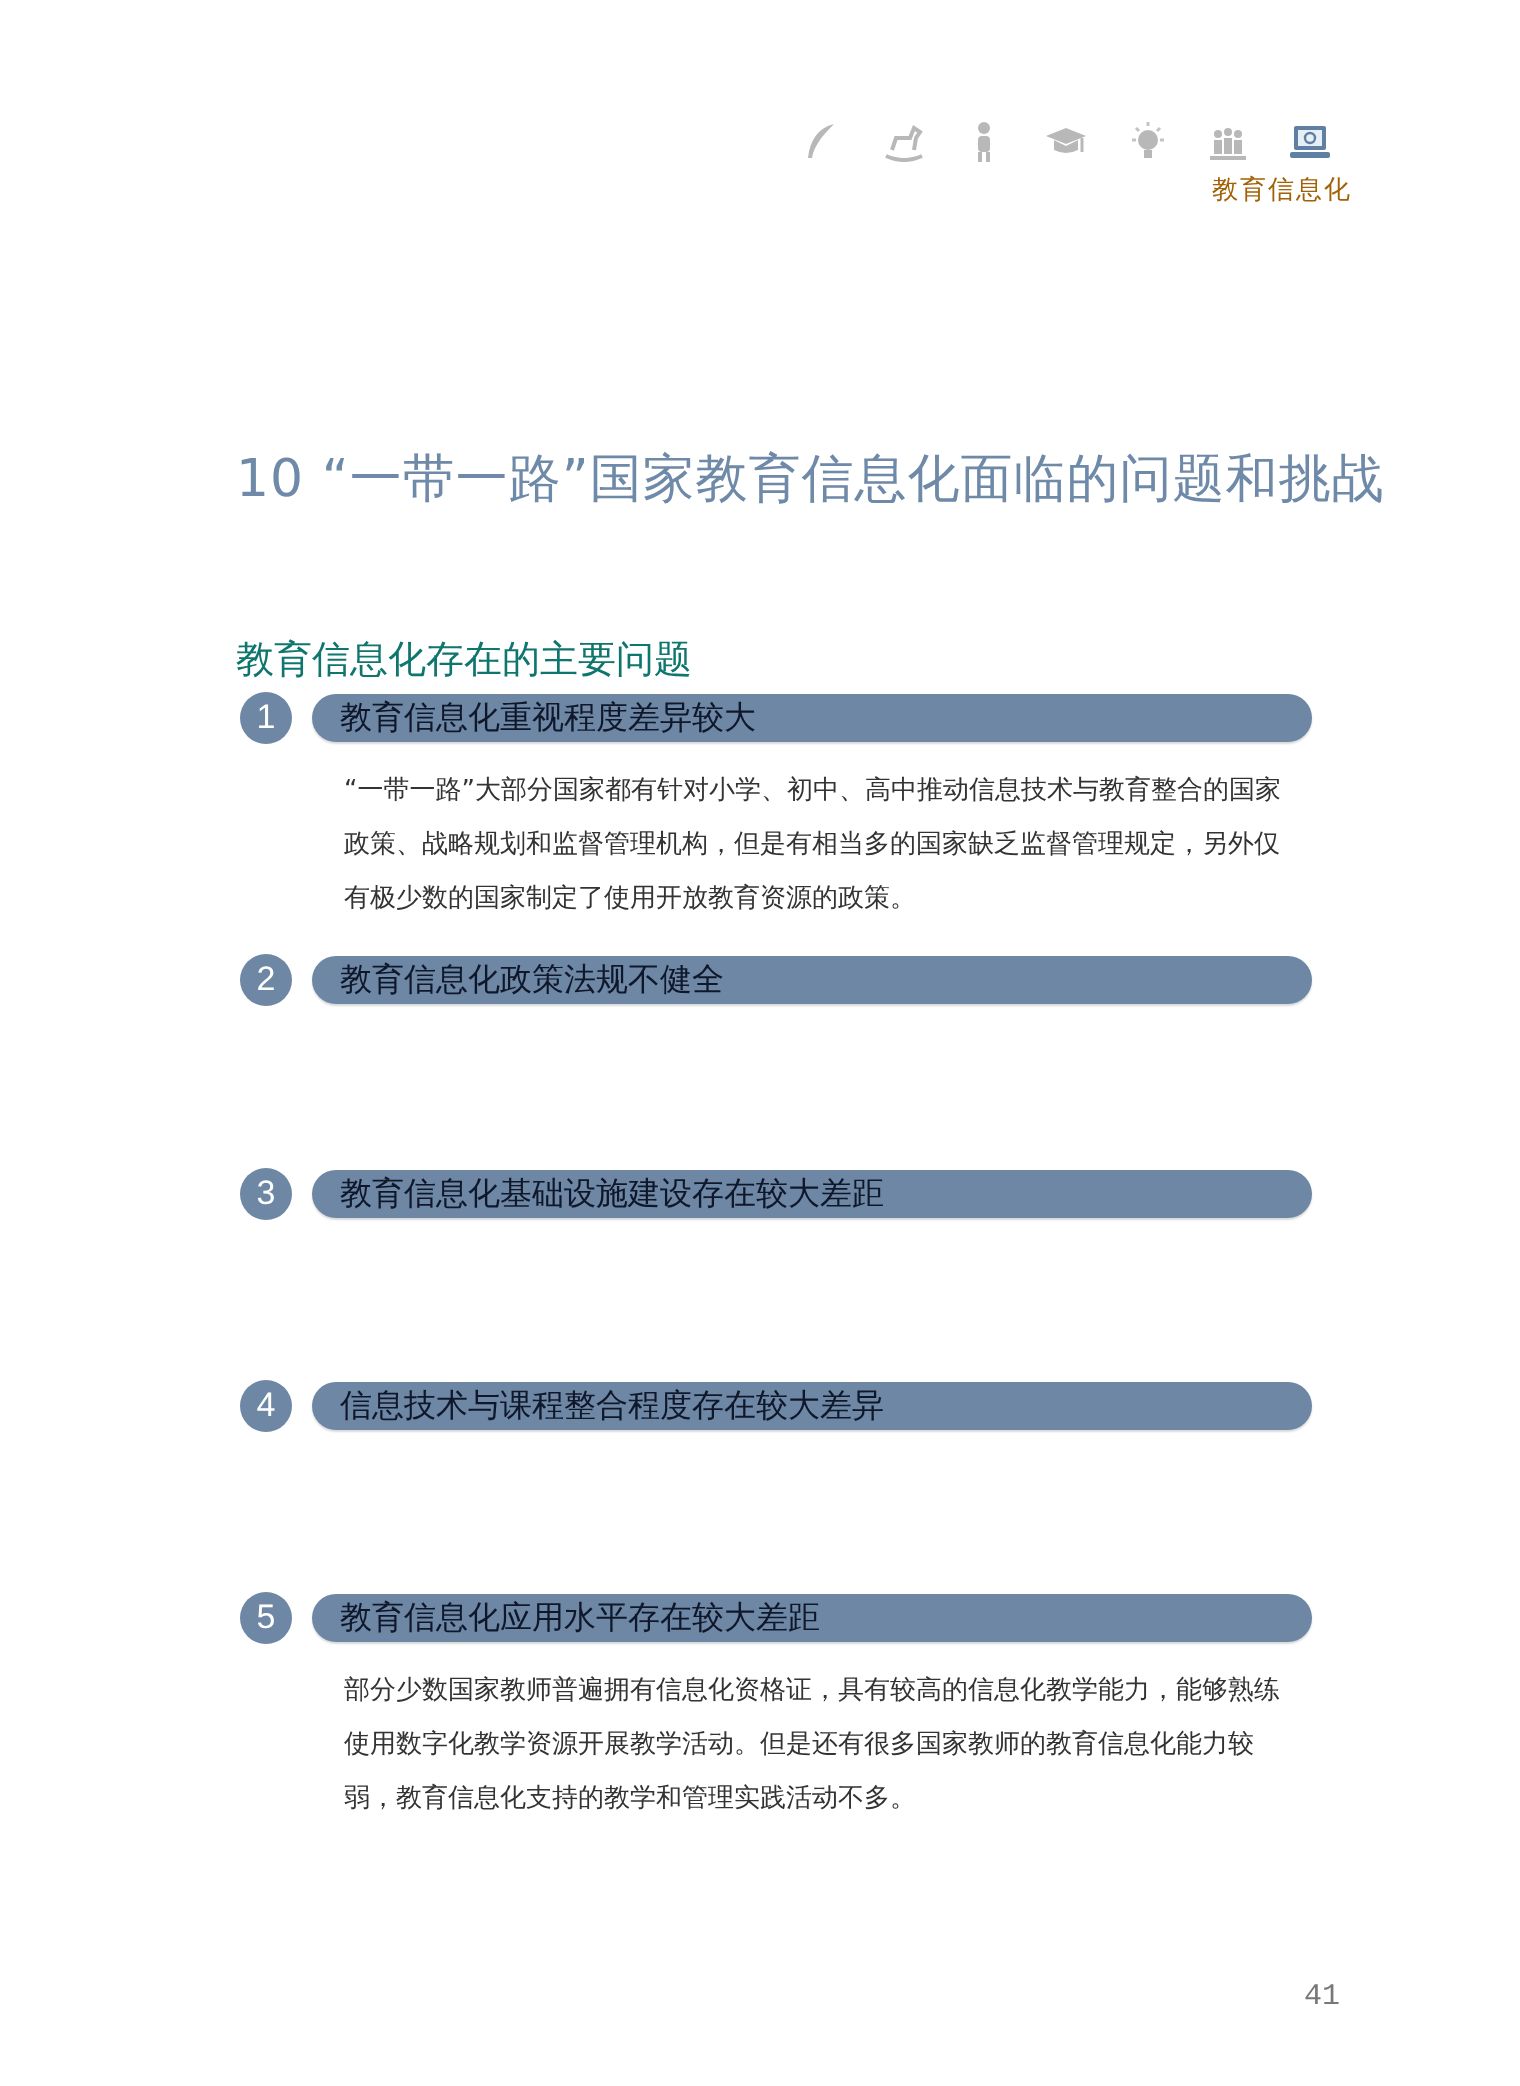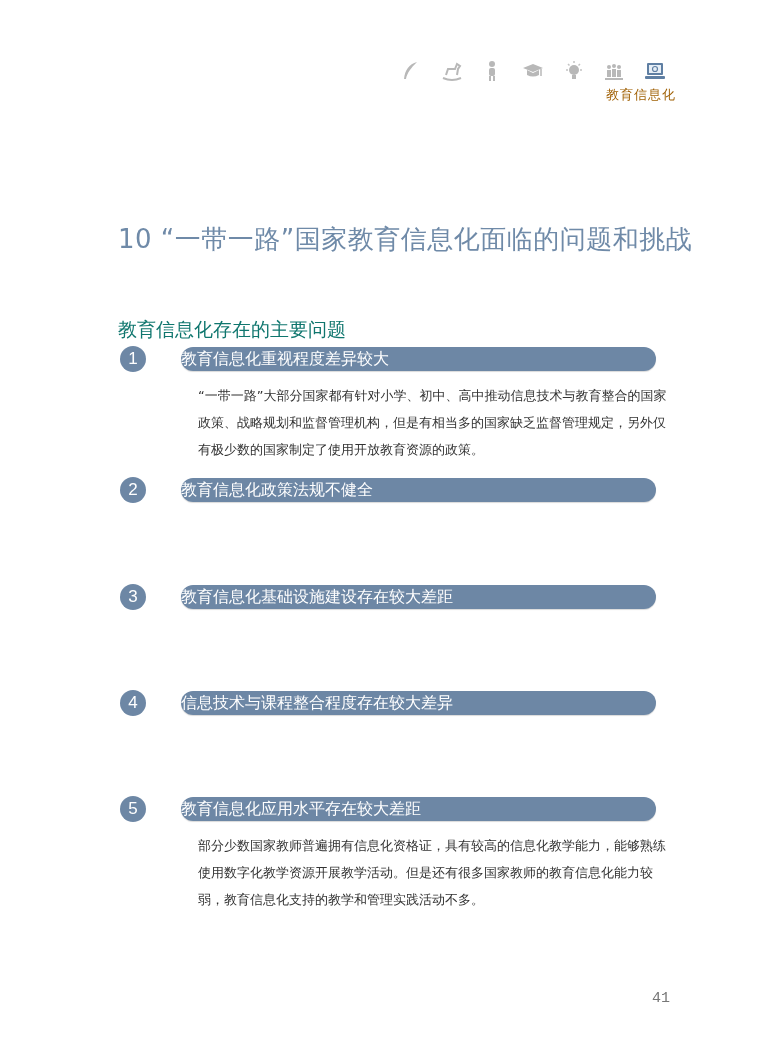--- a/index.html
+++ b/index.html
@@ -9,22 +9,22 @@
   .header-icons .ico { width:26px; height:26px; display:flex; align-items:center; justify-content:center; }
   .header-icons svg { width:24px; height:24px; }
   .section-label { position:absolute; top:86px; left:606px; font-size:13px; color:#a16207; letter-spacing:1px; }
   .page-title { position:absolute; top:222px; left:118px; font-size:26px; font-weight:normal; color:#6f8aa8; letter-spacing:0.5px; white-space:nowrap; }
   .sub-title { position:absolute; top:285px; left:118px; font-size:19px; color:#0f766e;margin-top:32px; }
   .issue { position:absolute; left:118px; width:530px; }
   .issue .head { position:relative; height:26px; }
   .issue .num { position:absolute; left:2px; top:0; width:26px; height:26px; border-radius:50%; background:#6d87a5; color:#fff;
                  font-size:17px; text-align:center; line-height:26px; font-family:"Liberation Sans", sans-serif; }
   .issue .bar { position:absolute; left:38px; top:1px; right:-8px; height:24px; border-radius:12px; background:#6d87a5;
-                 color:#ffffff; font-size:16px; line-height:24px; padding-left:0; box-shadow:0 1px 1px rgba(0,0,0,0.15);margin-left:25px; }
-  .issue .body { margin-left:80px; margin-top:10px; font-size:13px; line-height:27px; color:#333; width:478px; }
+                 color:#0f172a; font-size:16px; line-height:24px; padding-left:14px; box-shadow:0 1px 1px rgba(0,0,0,0.15); }
+  .issue .body { margin-left:54px; margin-top:10px; font-size:13px; line-height:27px; color:#333; width:478px; }
   .page-number { position:absolute; top:990px; left:652px; font-size:15px; color:#777; font-family:Liberation Mono, monospace; }
 </style>
 </head>
 <body>
 
 <div class="header-icons">
   <span class="ico">
     <svg viewBox="0 0 24 24">
         <path d="M18 3 C10 5 6 11 5 20 L7 20 C8 14 12 9 18 3 Z" fill="#b8b8b8"></path>
       </svg>

